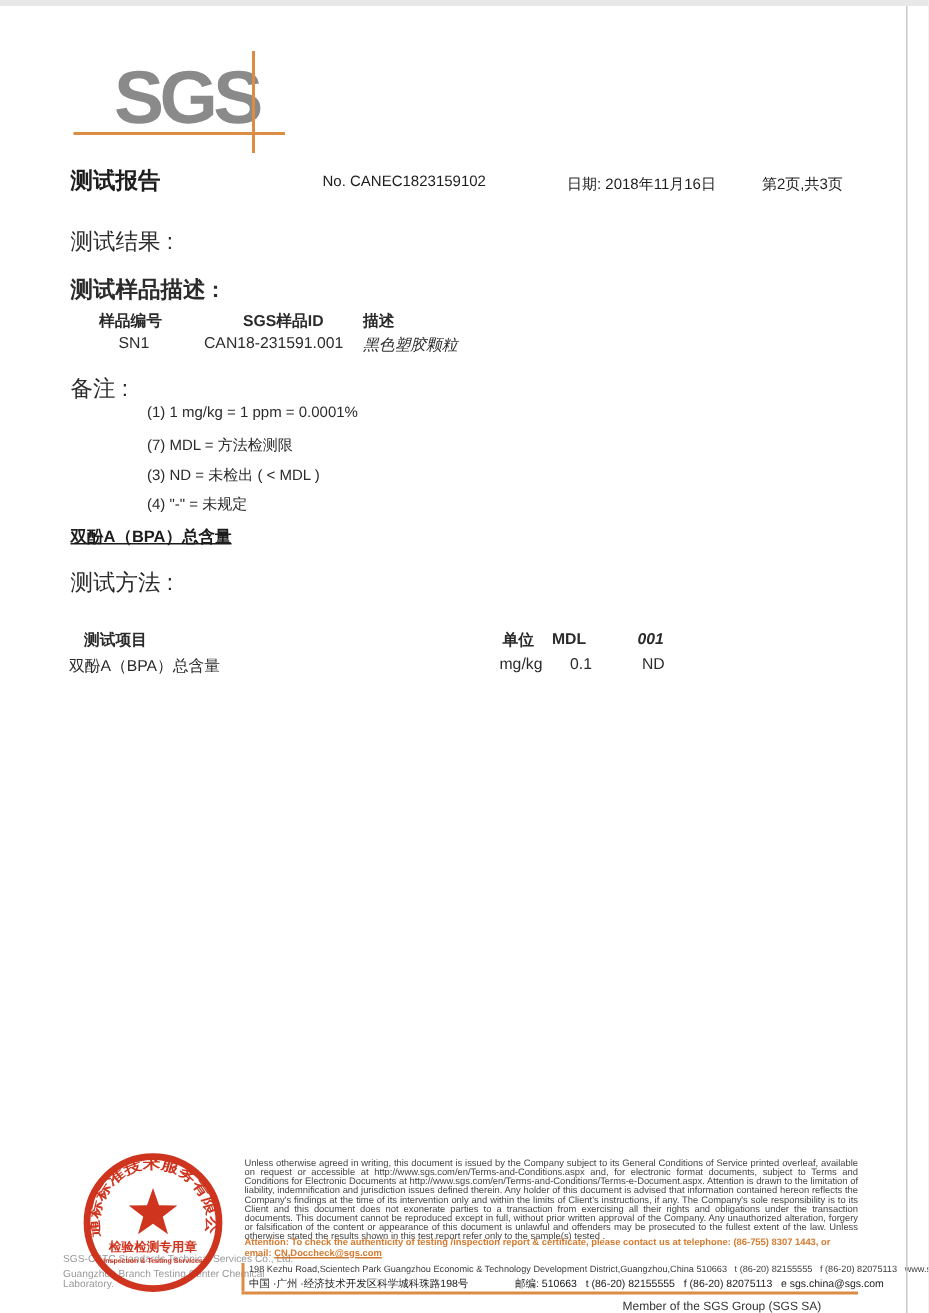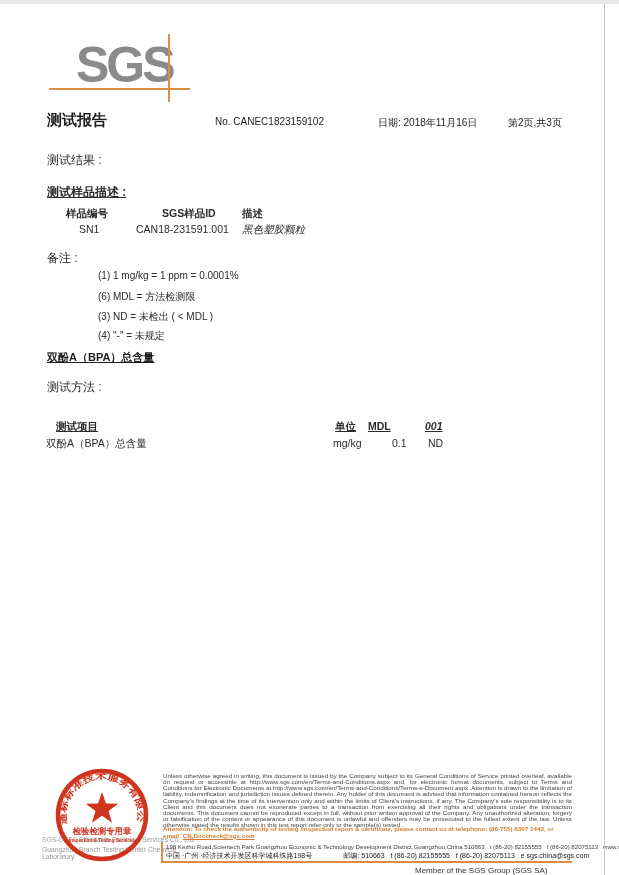--- a/index.html
+++ b/index.html
@@ -3,30 +3,30 @@
 <meta charset="utf-8">
 <style>
   html,body { margin:0; padding:0; background:#e8e8e8; }
   .page {
     position:relative; width:619px; height:875px; background:#ffffff;
     font-family:"Liberation Sans", sans-serif; color:#2b2b2b; overflow:hidden;
     margin:4px auto;
   }
   .abs { position:absolute; }
   .b { font-weight:bold; }
-  .u { text-decoration:underline; }
+  .u { }
   .i { font-style:italic; }
   
   .logo-text { font-size:50px; font-weight:bold; color:#8a8a8a; letter-spacing:-3px; line-height:46px; }
   .orange-line { background:#dd8c44; }
   
   .doc-title { font-size:15px; font-weight:bold; color:#1d1d1d; }
   .hdr-meta { font-size:10px; color:#1d1d1d; }
   
-  .lbl { font-size:12px; color:#2b2b2b; }
+  .lbl { font-size:15px; color:#2b2b2b; }
   .cell { font-size:10.5px; color:#2b2b2b; }
   .note { font-size:10px; color:#2b2b2b; }
   .heading { font-size:11px; font-weight:bold; text-decoration:underline; color:#1d1d1d; }
   .method { font-size:10.5px; line-height:17px; color:#2b2b2b; }
   
   .company-gray { font-size:6.8px; color:#9a9a9a; }
   .disclaimer { font-size:6.25px; line-height:6.15px; text-align:justify; color:#454545; }
   .attention { font-size:6.25px; line-height:6.6px; color:#d47a2e; font-weight:bold; }
   .attention a { color:#d47a2e; }
   .addr-en { font-size:6.1px; color:#3c3c3c; white-space:pre; }
@@ -56,36 +56,36 @@
   <div class="abs cell b" style="left:66px; top:203px;">样品编号</div>
   <div class="abs cell b" style="left:162px; top:203px;">SGS样品ID</div>
   <div class="abs cell b" style="left:242px; top:203px;">描述</div>
 
   <div class="abs cell" style="left:79px; top:219px;">SN1</div>
   <div class="abs cell" style="left:136px; top:219px;">CAN18-231591.001</div>
   <div class="abs cell" style="left:242px; top:219px;font-style:italic;">黑色塑胶颗粒</div>
 
   <div class="abs lbl" style="left:47px; top:246px;">备注 :</div>
   <div class="abs note" style="left:98px; top:266px;">(1) 1 mg/kg = 1 ppm = 0.0001%</div>
-  <div class="abs note" style="left:98px; top:286px;">(6) MDL = 方法检测限</div>
+  <div class="abs note" style="left:98px; top:286px;">(7) MDL = 方法检测限</div>
   <div class="abs note" style="left:98px; top:306px;">(3) ND = 未检出 ( &lt; MDL )</div>
   <div class="abs note" style="left:98px; top:325px;">(4) "-" = 未规定</div>
 
   <div class="abs heading" style="left:47px; top:346px;">双酚A（BPA）总含量</div>
 
   <div class="abs lbl" style="left:47px; top:375px;">测试方法 :</div>
 
   <div class="abs cell b u" style="left:56px; top:416px;">测试项目</div>
   <div class="abs cell b u" style="left:335px; top:416px;">单位</div>
   <div class="abs cell b u" style="left:368px; top:416px;">MDL</div>
   <div class="abs cell b u i" style="left:425px; top:416px;">001</div>
 
   <div class="abs cell" style="left:46px; top:433px;">双酚A（BPA）总含量</div>
   <div class="abs cell" style="left:333px; top:433px;">mg/kg</div>
-  <div class="abs cell" style="left:392px; top:433px;">0.1</div>
+  <div class="abs cell" style="left:380px; top:433px;">0.1</div>
   <div class="abs cell" style="left:428px; top:433px;">ND</div>
 
   <div class="abs company-gray" style="left:42px; top:832px; width:170px;">SGS-CSTC Standards Technical Services Co., Ltd.</div>
   <div class="abs company-gray" style="left:42px; top:842px; width:170px;">Guangzhou Branch Testing Center Chemical Laboratory.</div>
 
   <svg class="abs stamp-svg" style="left:54px; top:763px; z-index:2;" width="96" height="96" viewBox="0 0 96 96">
     <circle cx="48" cy="48" r="44" fill="none" stroke="#cc2a12" stroke-width="4.5"></circle>
     <path id="ringPath" d="M 13.2 57.3 A 36 36 0 1 1 82.8 57.3" fill="none" stroke="none"></path>
     <text font-size="8.2" fill="#cc2a12" font-weight="bold">
       <textPath href="#ringPath" startOffset="0" textLength="200" lengthAdjust="spacingAndGlyphs">通标标准技术服务有限公司广州分公司</textPath>

